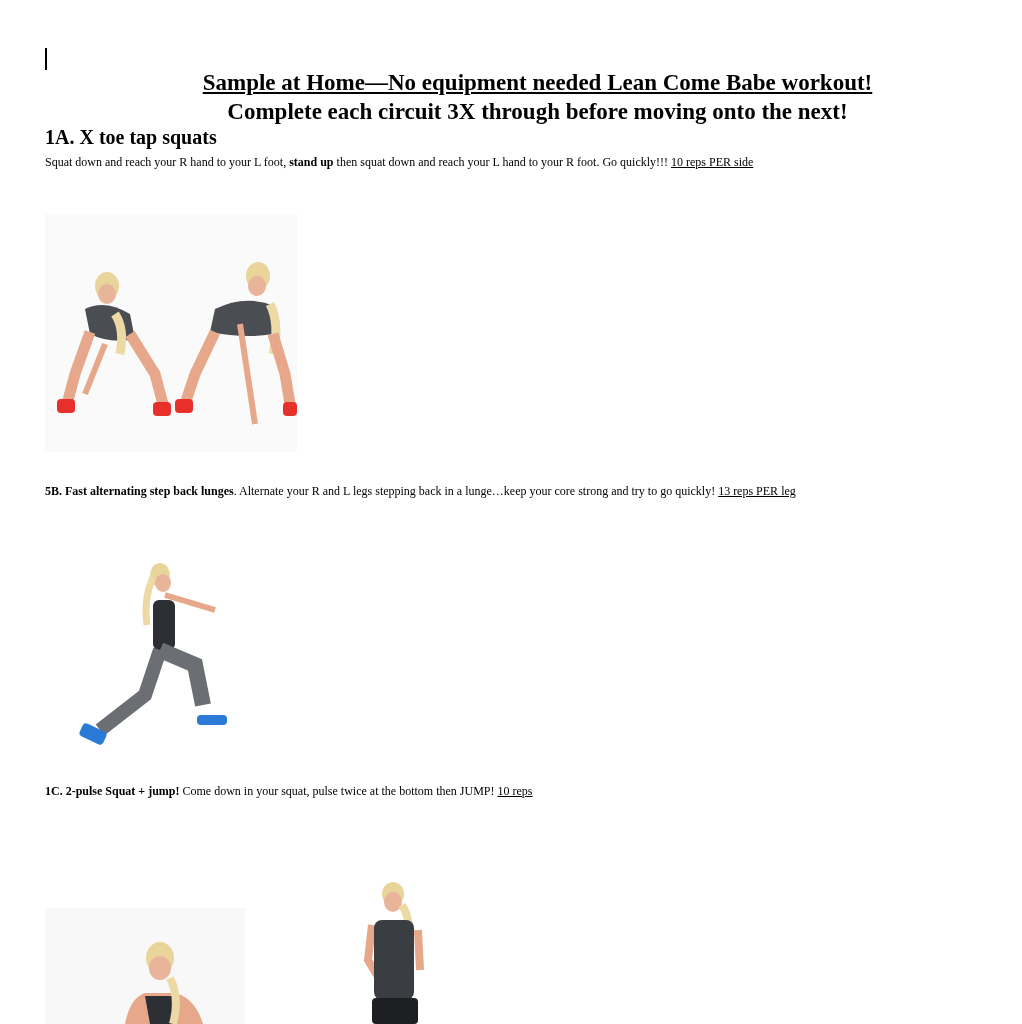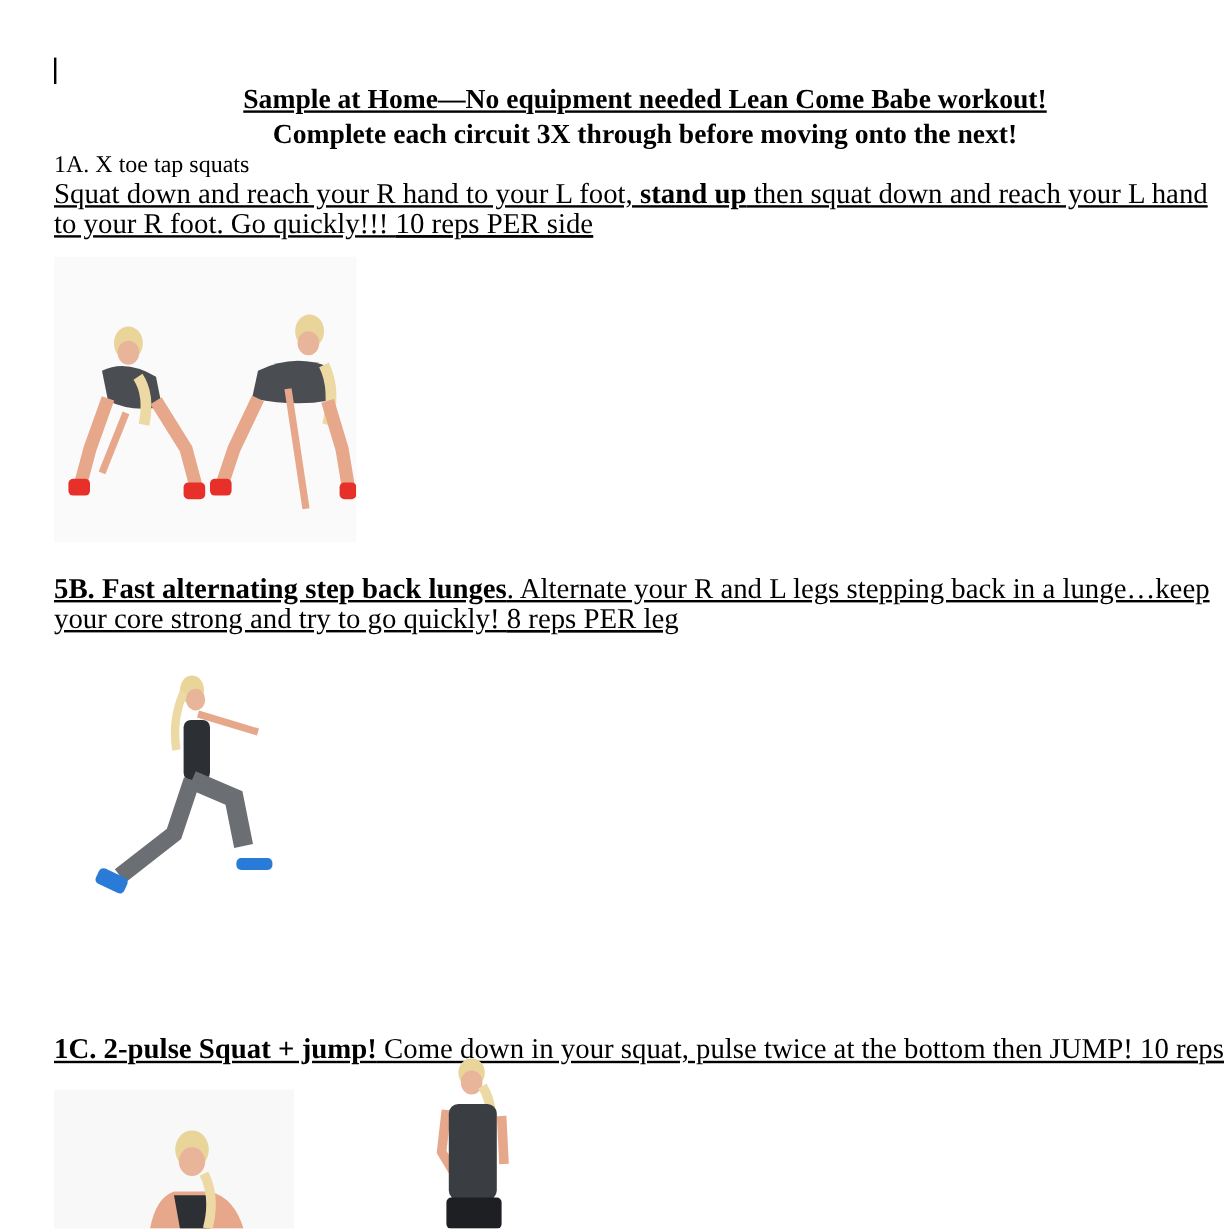--- a/index.html
+++ b/index.html
@@ -3,22 +3,22 @@
 <meta charset="utf-8">
 <style>
   html, body { margin:0; padding:0; background:#ffffff; }
   body { width:1022px; height:1024px; overflow:hidden; position:relative;
          font-family:"Liberation Serif", "DejaVu Serif", serif; color:#000; }
   .cursor { position:absolute; left:45px; top:48px; width:2px; height:22px; background:#000; }
   .title1, .title2 { position:absolute; left:0; width:1075px; text-align:center; font-weight:bold; font-size:23px; }
   .title1 { top:70px; }
   .title1 span { text-decoration:underline; }
   .title2 { top:99px; }
-  .heading { position:absolute; left:45px; font-weight:normal; font-size:20px; }
-  .para { position:absolute; left:45px; width:975px; font-size:24px; line-height:25px;text-decoration:underline; }
+  .heading { position:absolute; left:45px; font-weight:bold; font-size:20px; }
+  .para { position:absolute; left:45px; width:975px; font-size:12px; line-height:25px; }
   .u { text-decoration:underline; }
   .b { font-weight:bold; }
   .img { position:absolute; background:#fbfbfb; overflow:hidden; }
   svg { display:block; }
 </style>
 </head>
 <body>
 
 <div class="cursor"></div>
 
@@ -47,37 +47,37 @@
     <path d="M170 95 Q200 80 230 92 L228 120 Q200 125 165 118 Z" fill="#4a4d52"></path>
     <path d="M225 90 Q235 110 228 140" stroke="#ecd9a4" stroke-width="9" fill="none"></path>
     <path d="M170 118 L150 160 L140 190" stroke="#e6a78a" stroke-width="11" fill="none"></path>
     <path d="M228 120 L240 160 L245 190" stroke="#e6a78a" stroke-width="11" fill="none"></path>
     <path d="M195 110 L210 210" stroke="#e6a78a" stroke-width="6" fill="none"></path>
     <rect x="130" y="185" width="18" height="14" rx="4" fill="#e8302a"></rect>
     <rect x="238" y="188" width="14" height="14" rx="4" fill="#e8302a"></rect>
   </svg>
 </div>
 
-<div class="para" style="top:479px;"><span class="b">5B. Fast alternating step back lunges</span><span>. Alternate your R and L legs stepping back in a lunge…keep your core strong and try to go quickly! </span><span class="u">8 reps PER leg</span></div>
+<div class="para" style="top:479px;"><span class="b">5B. Fast alternating step back lunges</span><span>. Alternate your R and L legs stepping back in a lunge…keep your core strong and try to go quickly! </span><span class="u">13 reps PER leg</span></div>
 
 <div class="img" style="left:75px; top:555px; width:165px; height:200px; background:transparent;">
   <svg width="165" height="200" viewBox="0 0 165 200">
     <ellipse cx="85" cy="20" rx="10" ry="12" fill="#e9d49a"></ellipse>
     <path d="M78 22 Q68 45 72 70" stroke="#ecd9a4" stroke-width="7" fill="none"></path>
     <ellipse cx="88" cy="28" rx="8" ry="9" fill="#e8b49a"></ellipse>
     <path d="M90 40 L140 55" stroke="#e6a78a" stroke-width="6" fill="none"></path>
     <rect x="78" y="45" width="22" height="50" rx="6" fill="#2c2f33"></rect>
     <path d="M85 95 L120 110 L128 150" stroke="#6b6e73" stroke-width="16" fill="none"></path>
     <path d="M85 95 L70 140 L25 175" stroke="#6b6e73" stroke-width="14" fill="none"></path>
     <rect x="122" y="160" width="30" height="10" rx="4" fill="#2a7bd8"></rect>
     <rect x="5" y="172" width="26" height="14" rx="4" fill="#2a7bd8" transform="rotate(25 18 179)"></rect>
   </svg>
 </div>
 
-<div class="para" style="top:863px;"><span class="b">1C. 2-pulse Squat + jump!</span><span> Come down in your squat, pulse twice at the bottom then JUMP! </span><span class="u">10 reps</span></div>
+<div class="para" style="top:779px;"><span class="b">1C. 2-pulse Squat + jump!</span><span> Come down in your squat, pulse twice at the bottom then JUMP! </span><span class="u">10 reps</span></div>
 
 <div class="img" style="left:45px; top:908px; width:200px; height:116px; background:#f8f8f8;">
   <svg width="200" height="116" viewBox="0 0 200 116">
     <ellipse cx="115" cy="50" rx="14" ry="16" fill="#e9d49a"></ellipse>
     <ellipse cx="115" cy="60" rx="11" ry="12" fill="#e8b49a"></ellipse>
     <path d="M80 116 Q85 90 100 85 L130 85 Q150 90 158 116 Z" fill="#e6a78a"></path>
     <path d="M100 88 L105 116 L130 116 L130 88 Z" fill="#2c2f33"></path>
     <path d="M125 70 Q135 90 128 116" stroke="#ecd9a4" stroke-width="8" fill="none"></path>
   </svg>
 </div>

